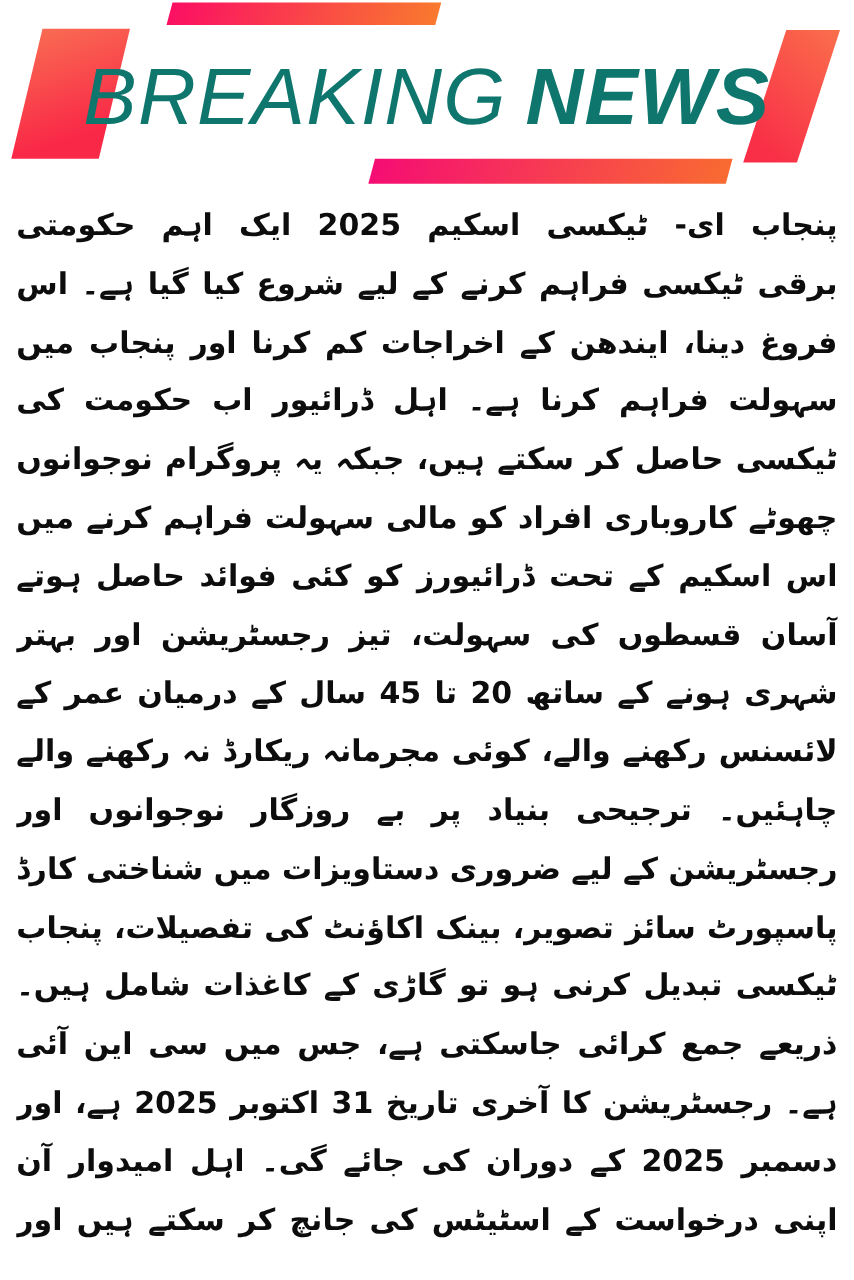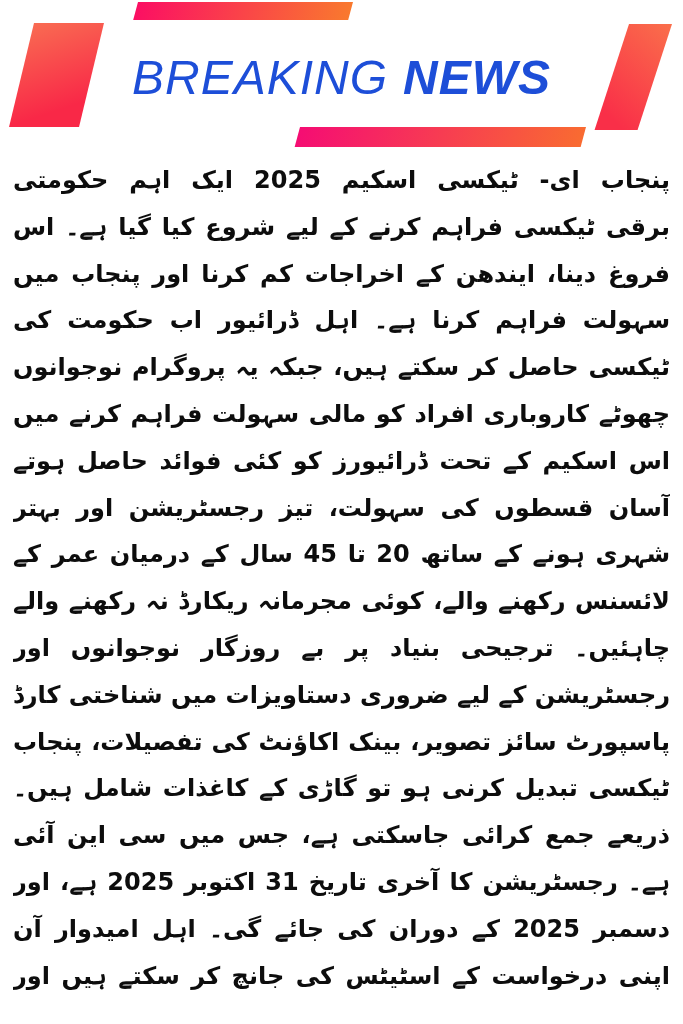--- a/index.html
+++ b/index.html
@@ -36,23 +36,23 @@
     left: 300px; top: 127px; width: 286px; height: 20px;
     transform: skewX(-15deg);
     background: linear-gradient(to right, #f50d73, #f96b31);
   }
 
   .headline {
     position: absolute;
     left: 0; top: 42px; width: 683px; height: 70px;
     display: flex; align-items: center; justify-content: center;
     gap: 15px;
-    color: #1d4ed8;
+    color: #0f766e;
     font-style: italic;
-    font-size: 48px;
+    font-size: 64px;
     letter-spacing: 1px;
     white-space: nowrap;
   }
   .headline .light { font-weight: normal; }
   .headline .heavy { font-weight: bold; font-style: italic; }
 
   
   .article {
     position: absolute;
     top: 157px; left: 13px; right: 13px;

